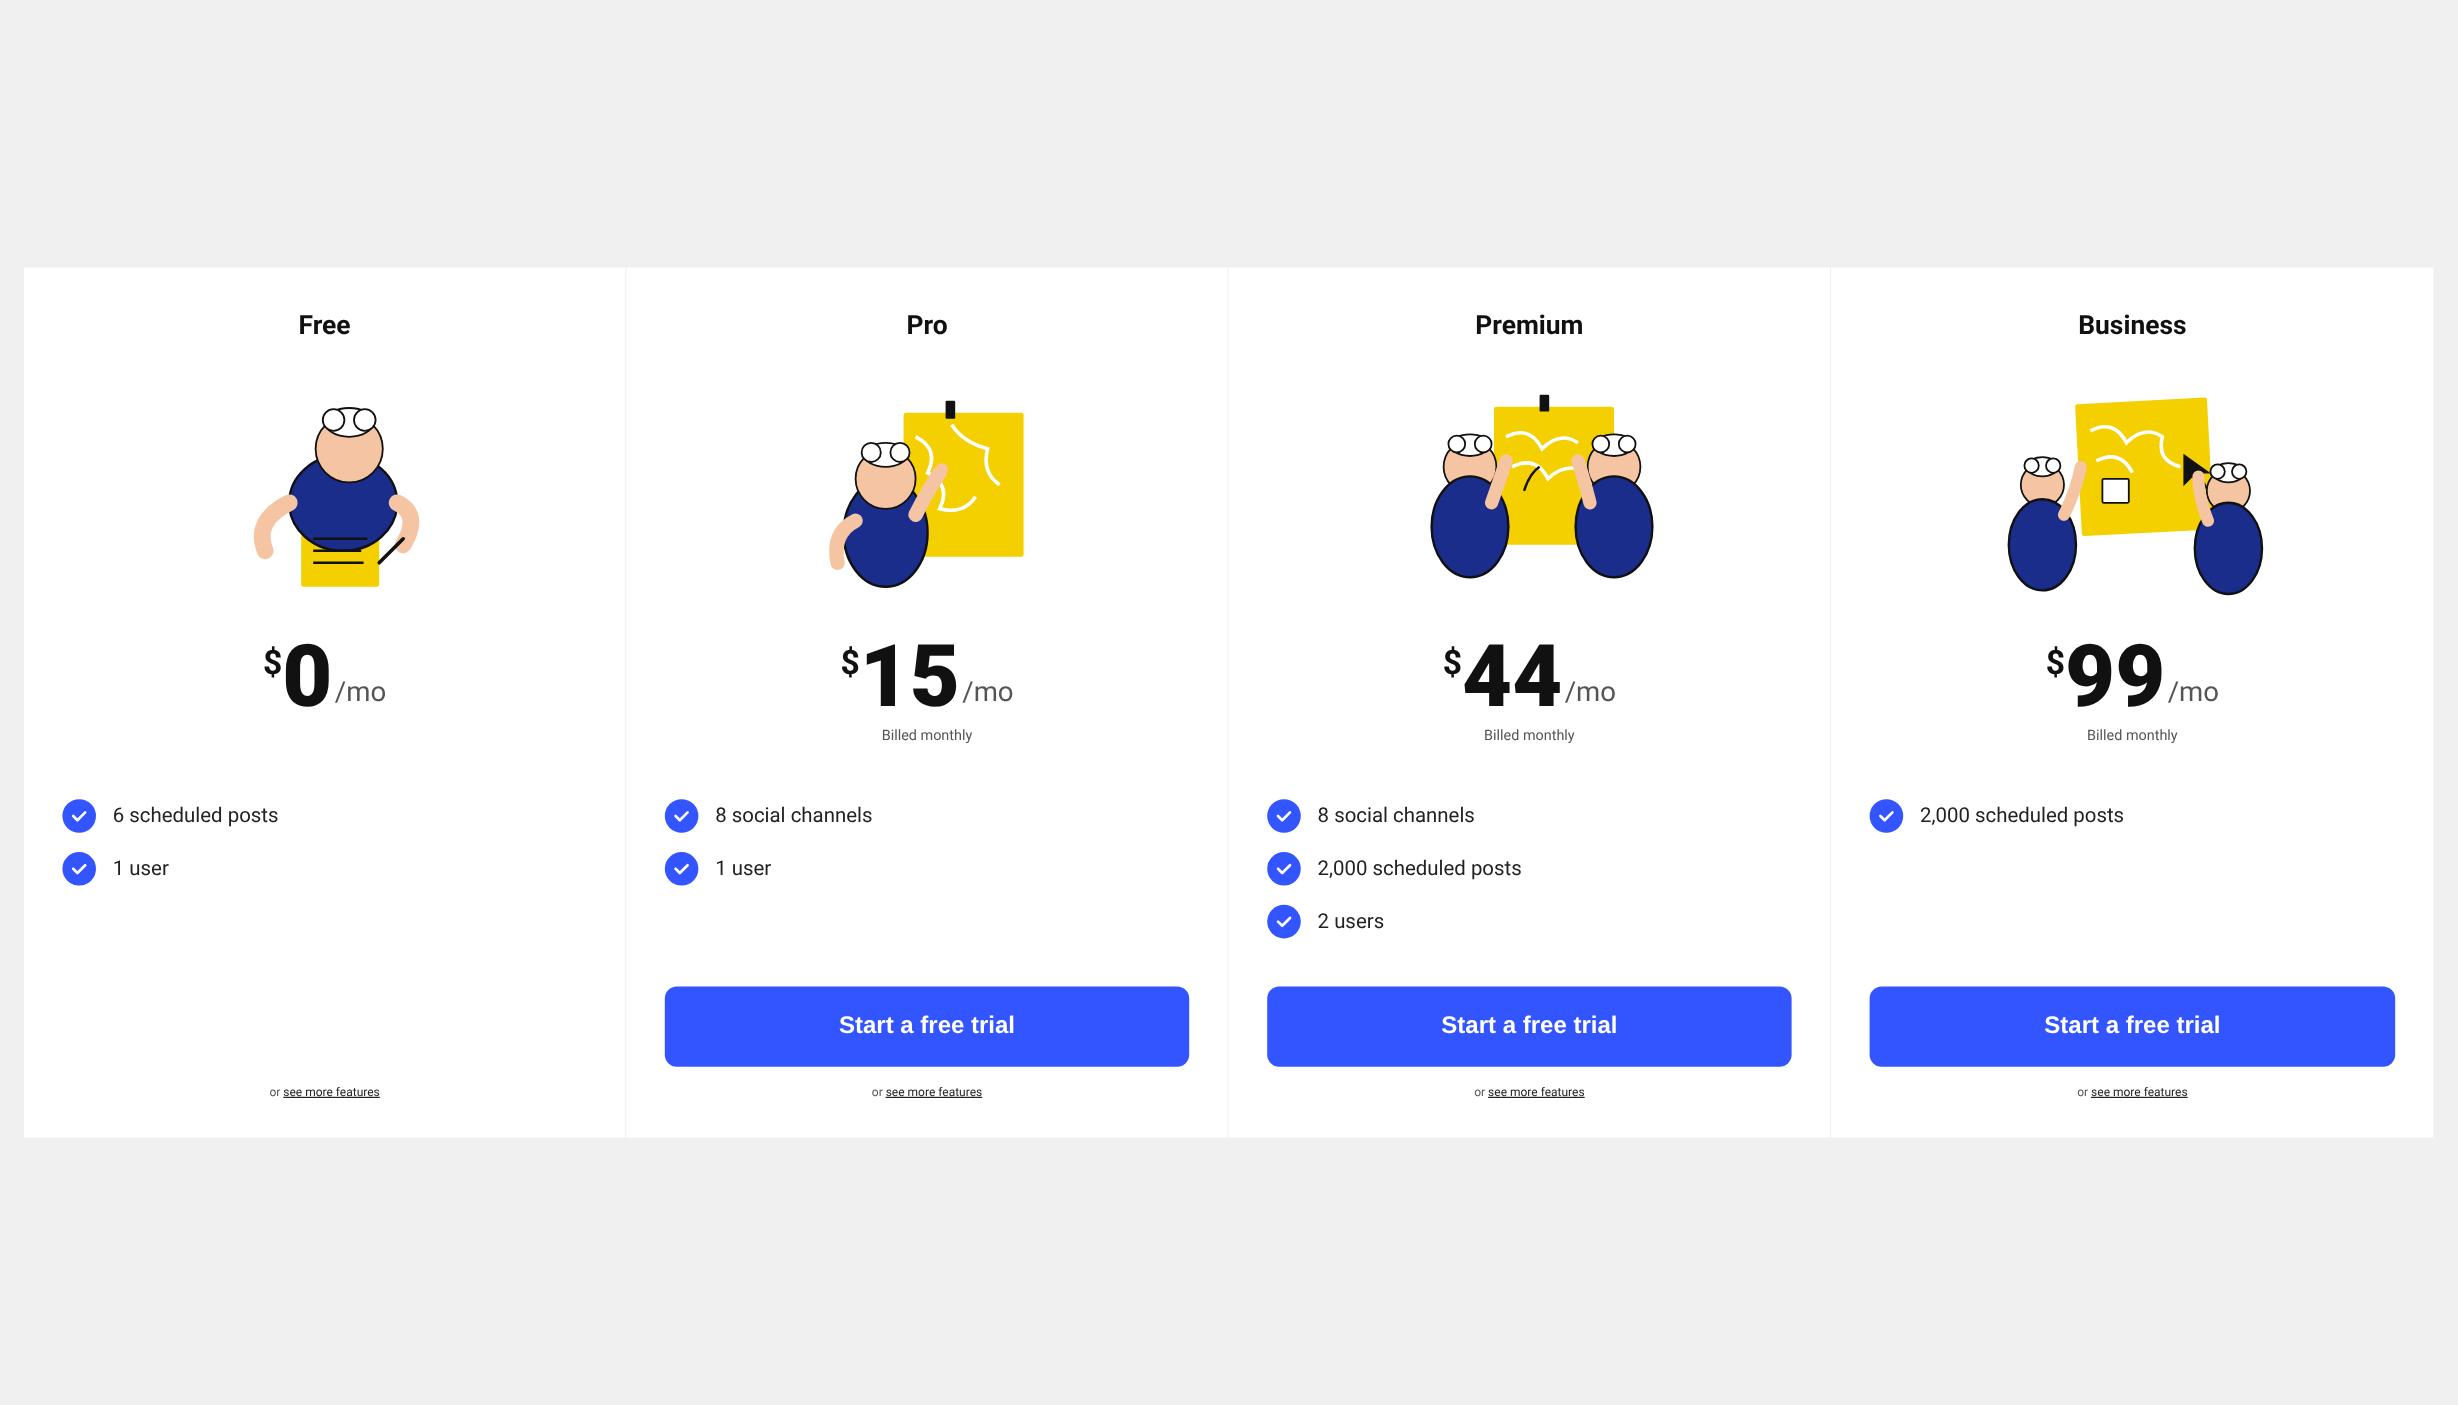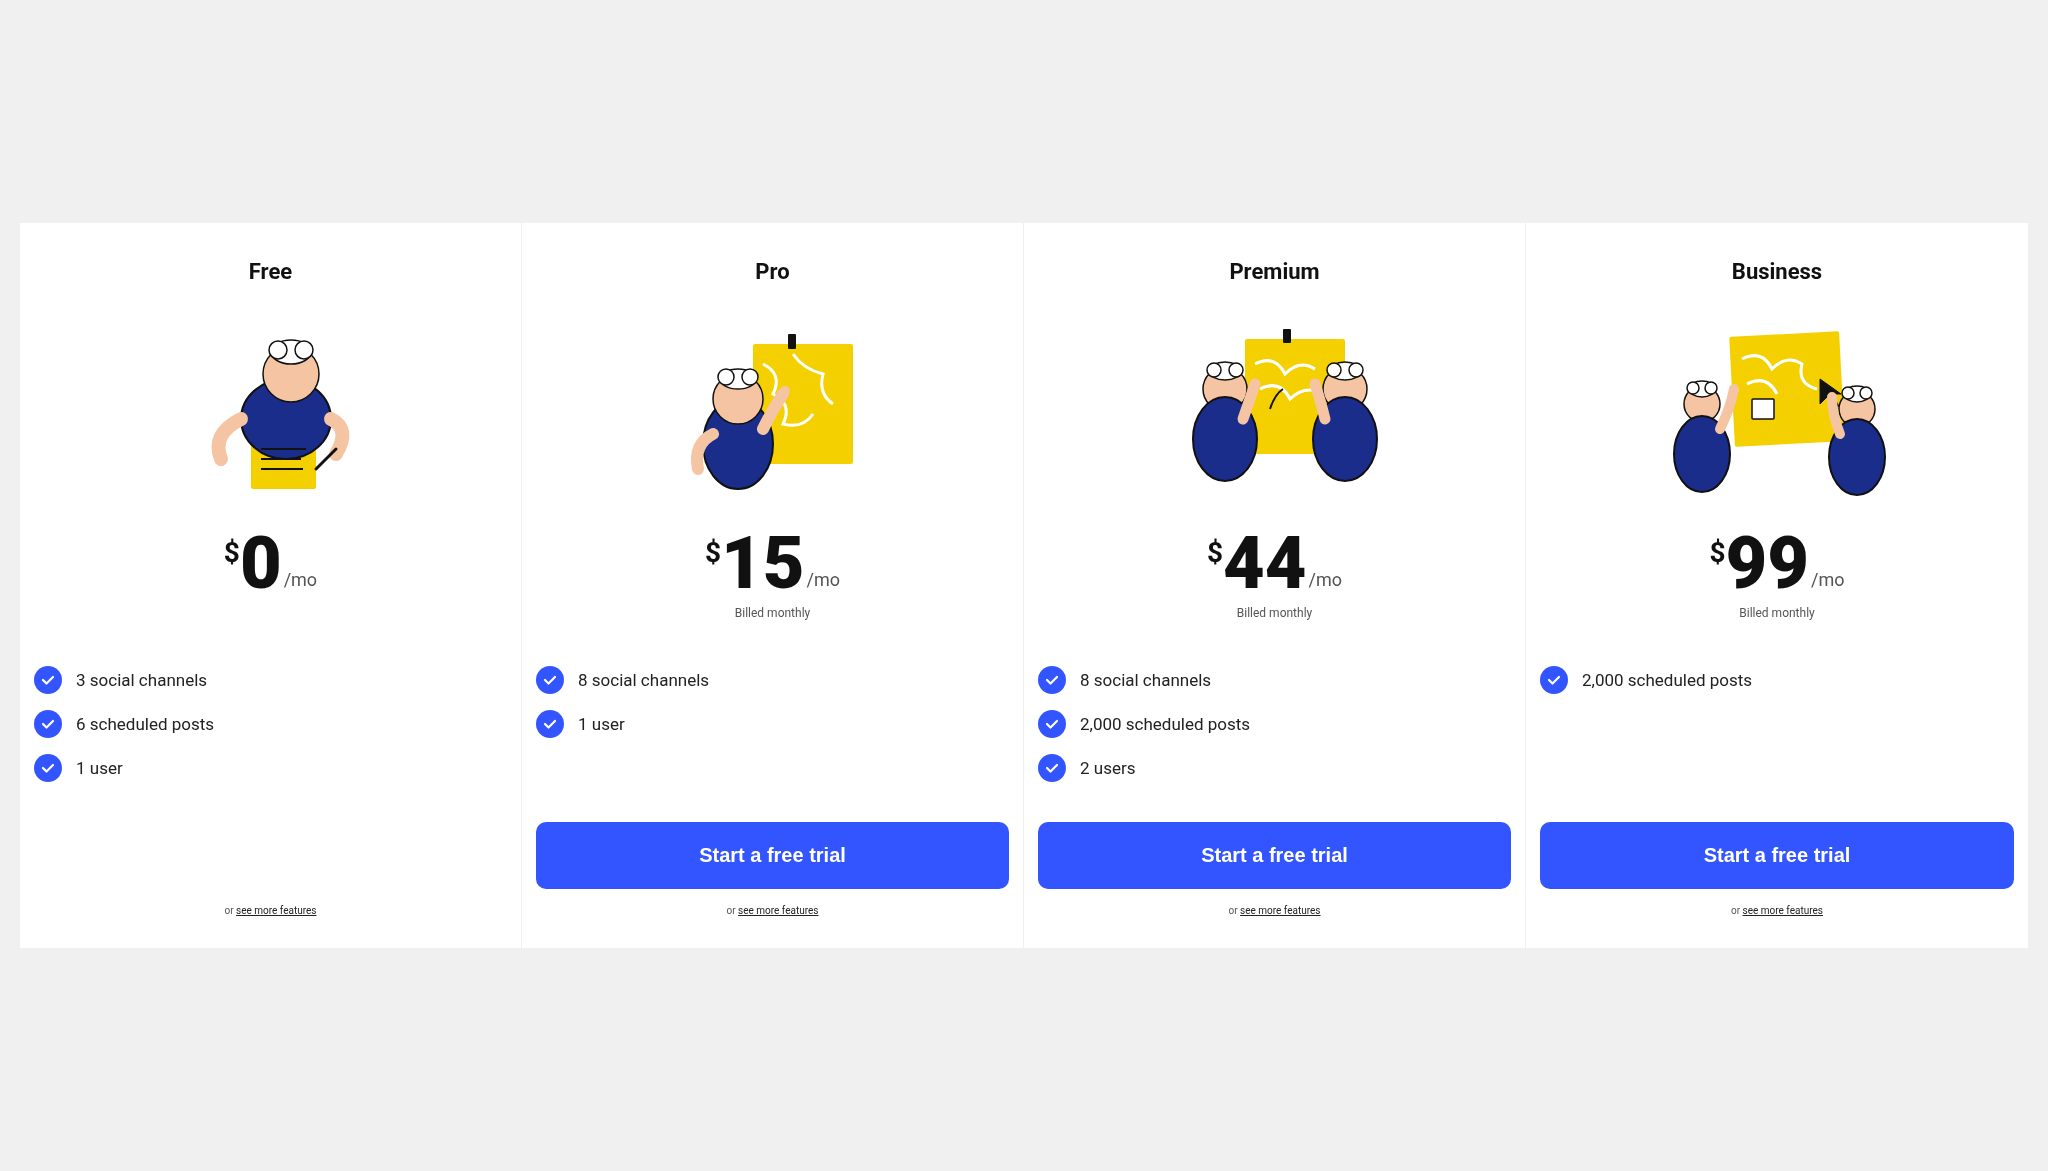--- a/index.html
+++ b/index.html
@@ -15,21 +15,21 @@
     .pricing-grid {
       display: grid;
       grid-template-columns: repeat(4, 1fr);
       gap: 0;
       max-width: 2048px;
       width: 100%;
       background: #f0f0f0;
     }
     .plan-card {
       background: #ffffff;
-      padding: 36px 14px 32px;
+      padding: 36px 32px 32px;
       display: flex;
       flex-direction: column;
       align-items: center;
       border-radius: 0;
       position: relative;
     }
     .plan-card:not(:last-child) {
       border-right: 1px solid #f0f0f0;
     }
     .plan-title {
@@ -63,21 +63,21 @@
       align-self: flex-start;
       margin-top: 8px;
     }
     .price-amount {
       font-size: 72px;
       font-weight: 900;
       color: #111;
       line-height: 1;
     }
     .price-period {
-      font-size: 18px;
+      font-size: 23px;
       color: #555;
       margin-bottom: 10px;
       margin-left: 2px;
     }
     .billing-note {
       font-size: 12px;
       color: #555;
       margin-bottom: 28px;
       min-height: 24px;
     }
@@ -167,28 +167,20 @@
   </svg>
     </div>
     <div class="price-container">
       <span class="price-dollar">$</span>
       <span class="price-amount">0</span>
       <span class="price-period">/mo</span>
     </div>
     <div class="billing-note"></div>
     <ul class="features-list">
 
-        <li>
-          <span class="check-icon">
-            <svg viewBox="0 0 14 14" fill="none" xmlns="http://www.w3.org/2000/svg">
-              <path d="M2 7 L5.5 10.5 L12 4" stroke="white" stroke-width="2.2" stroke-linecap="round" stroke-linejoin="round"></path>
-            </svg>
-          </span>
-          <span>3 social channels</span>
-        </li>
 
         <li>
           <span class="check-icon">
             <svg viewBox="0 0 14 14" fill="none" xmlns="http://www.w3.org/2000/svg">
               <path d="M2 7 L5.5 10.5 L12 4" stroke="white" stroke-width="2.2" stroke-linecap="round" stroke-linejoin="round"></path>
             </svg>
           </span>
           <span>6 scheduled posts</span>
         </li>
 

